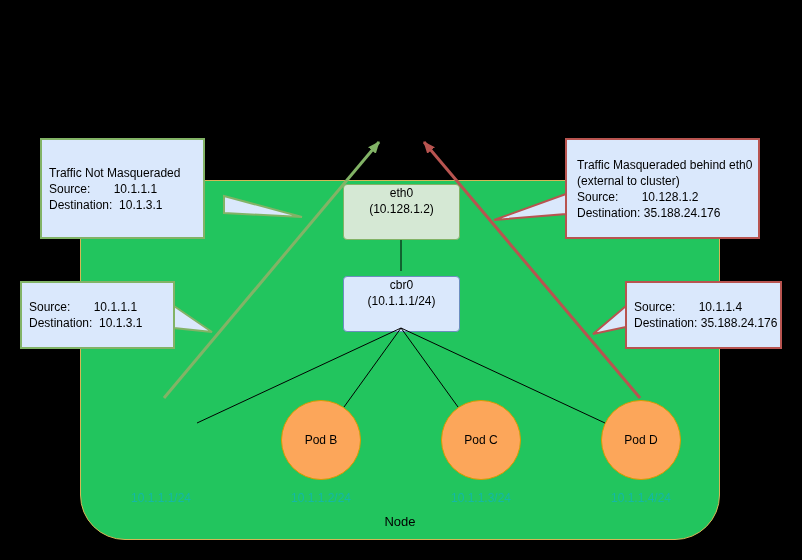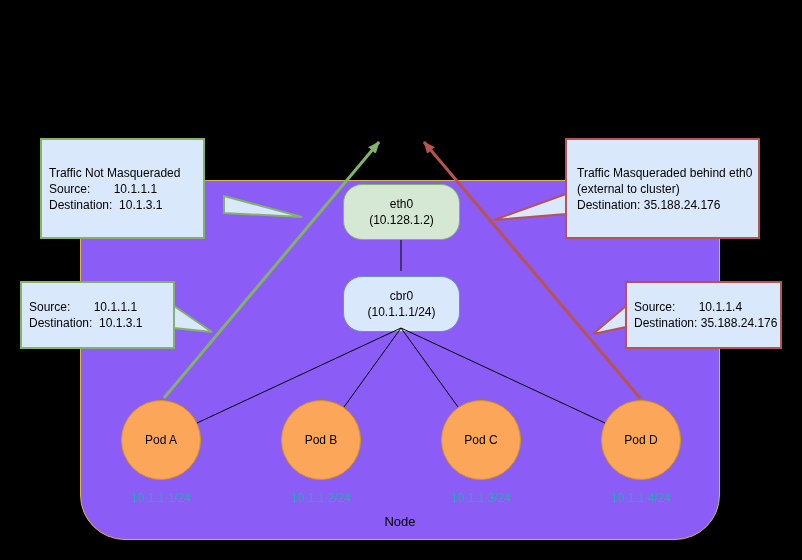--- a/index.html
+++ b/index.html
@@ -7,32 +7,32 @@
     position:relative;
     width:802px;height:560px;
     background:#000;
     font-family:"Liberation Sans", sans-serif;
     color:#000;
     overflow:hidden;
   }
   
   .node{
     position:absolute;left:80px;top:180px;width:640px;height:360px;
-    background:#8b5cf6;border:1px solid #D6B656;border-radius:45px;
+    background:#22c55e;border:1px solid #D6B656;border-radius:45px;
     box-sizing:border-box;
   }
   .node-label{
     position:absolute;left:0;right:0;bottom:10px;
     text-align:center;font-size:13px;color:#000;
   }
   
   .box{
     position:absolute;width:117px;height:56px;
-    border-radius:19px;box-sizing:border-box;
-    display:flex;flex-direction:column;justify-content:center;align-items:center;
+    border-radius:4px;box-sizing:border-box;
+    display:flex;flex-direction:column;align-items:center;
     font-size:12px;line-height:16px;text-align:center;
   }
   .eth0{left:343px;top:184px;background:#D5E8D4;border:1px solid #82B366;}
   .cbr0{left:343px;top:276px;background:#DAE8FC;border:1px solid #6C8EBF;}
   
   .pod{
     position:absolute;top:400px;width:80px;height:80px;border-radius:50%;
     background:#FCA65A;border:1px solid #D79B00;box-sizing:border-box;
     display:flex;align-items:center;justify-content:center;
     font-size:12px;
@@ -73,23 +73,20 @@
   <div class="box eth0">
     <div>eth0</div>
     <div>(10.128.1.2)</div>
   </div>
 
   <div class="box cbr0">
     <div>cbr0</div>
     <div>(10.1.1.1/24)</div>
   </div>
 
-  <div class="pod pod-a">
-    <span>Pod A</span>
-  </div>
   <div class="pod pod-b">
     <span>Pod B</span>
   </div>
   <div class="pod pod-c">
     <span>Pod C</span>
   </div>
   <div class="pod pod-d">
     <span>Pod D</span>
   </div>
 
@@ -105,20 +102,21 @@
   </div>
 
   <div class="callout green co-mid-left">
     <div>Source:       10.1.1.1</div>
     <div>Destination:  10.1.3.1</div>
   </div>
 
   <div class="callout red co-top-right">
     <div>Traffic Masqueraded behind eth0</div>
     <div>(external to cluster)</div>
+    <div>Source:       10.128.1.2</div>
     <div>Destination: 35.188.24.176</div>
   </div>
 
   <div class="callout red co-mid-right">
     <div>Source:       10.1.1.4</div>
     <div>Destination: 35.188.24.176</div>
   </div>
 
   <svg class="overlay" width="802" height="560" viewBox="0 0 802 560" xmlns="http://www.w3.org/2000/svg">
     <defs>

